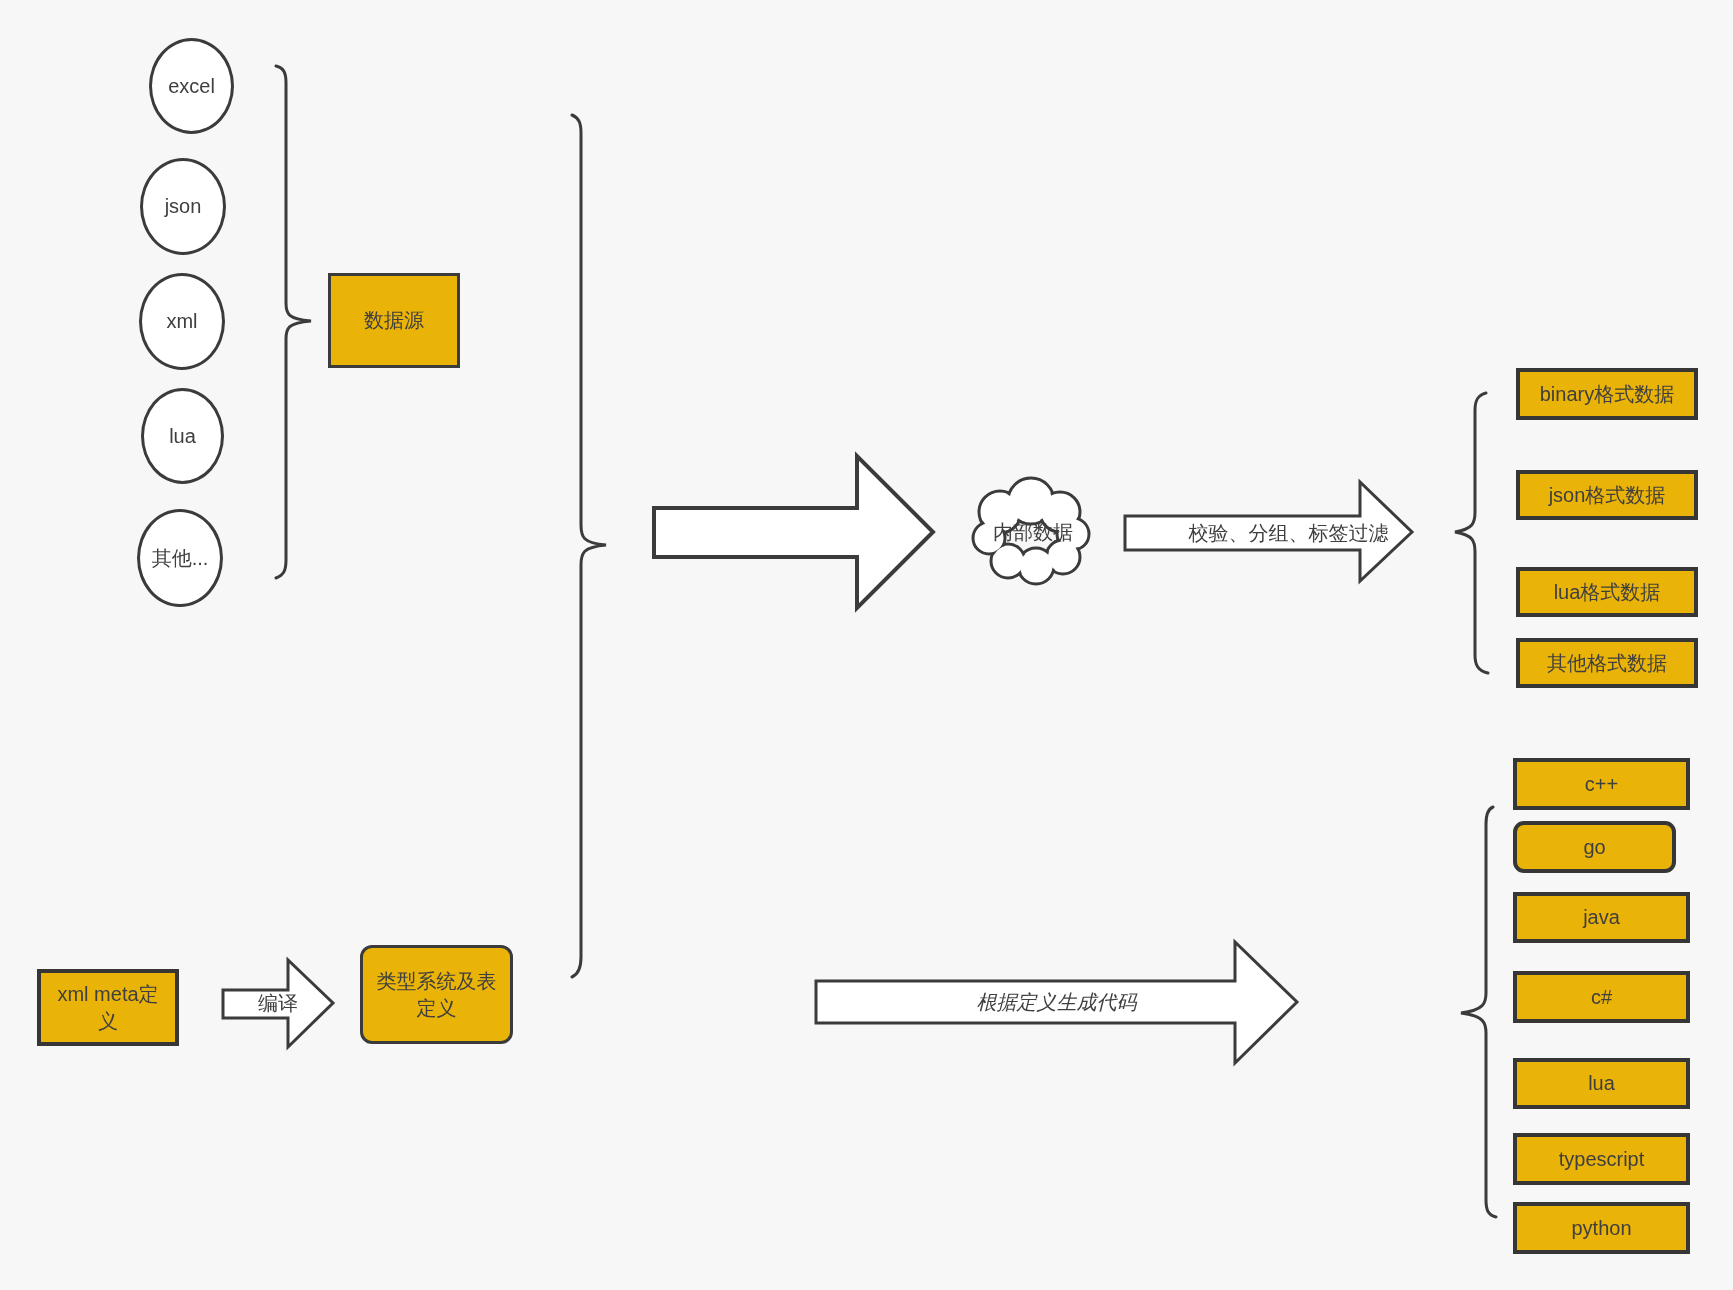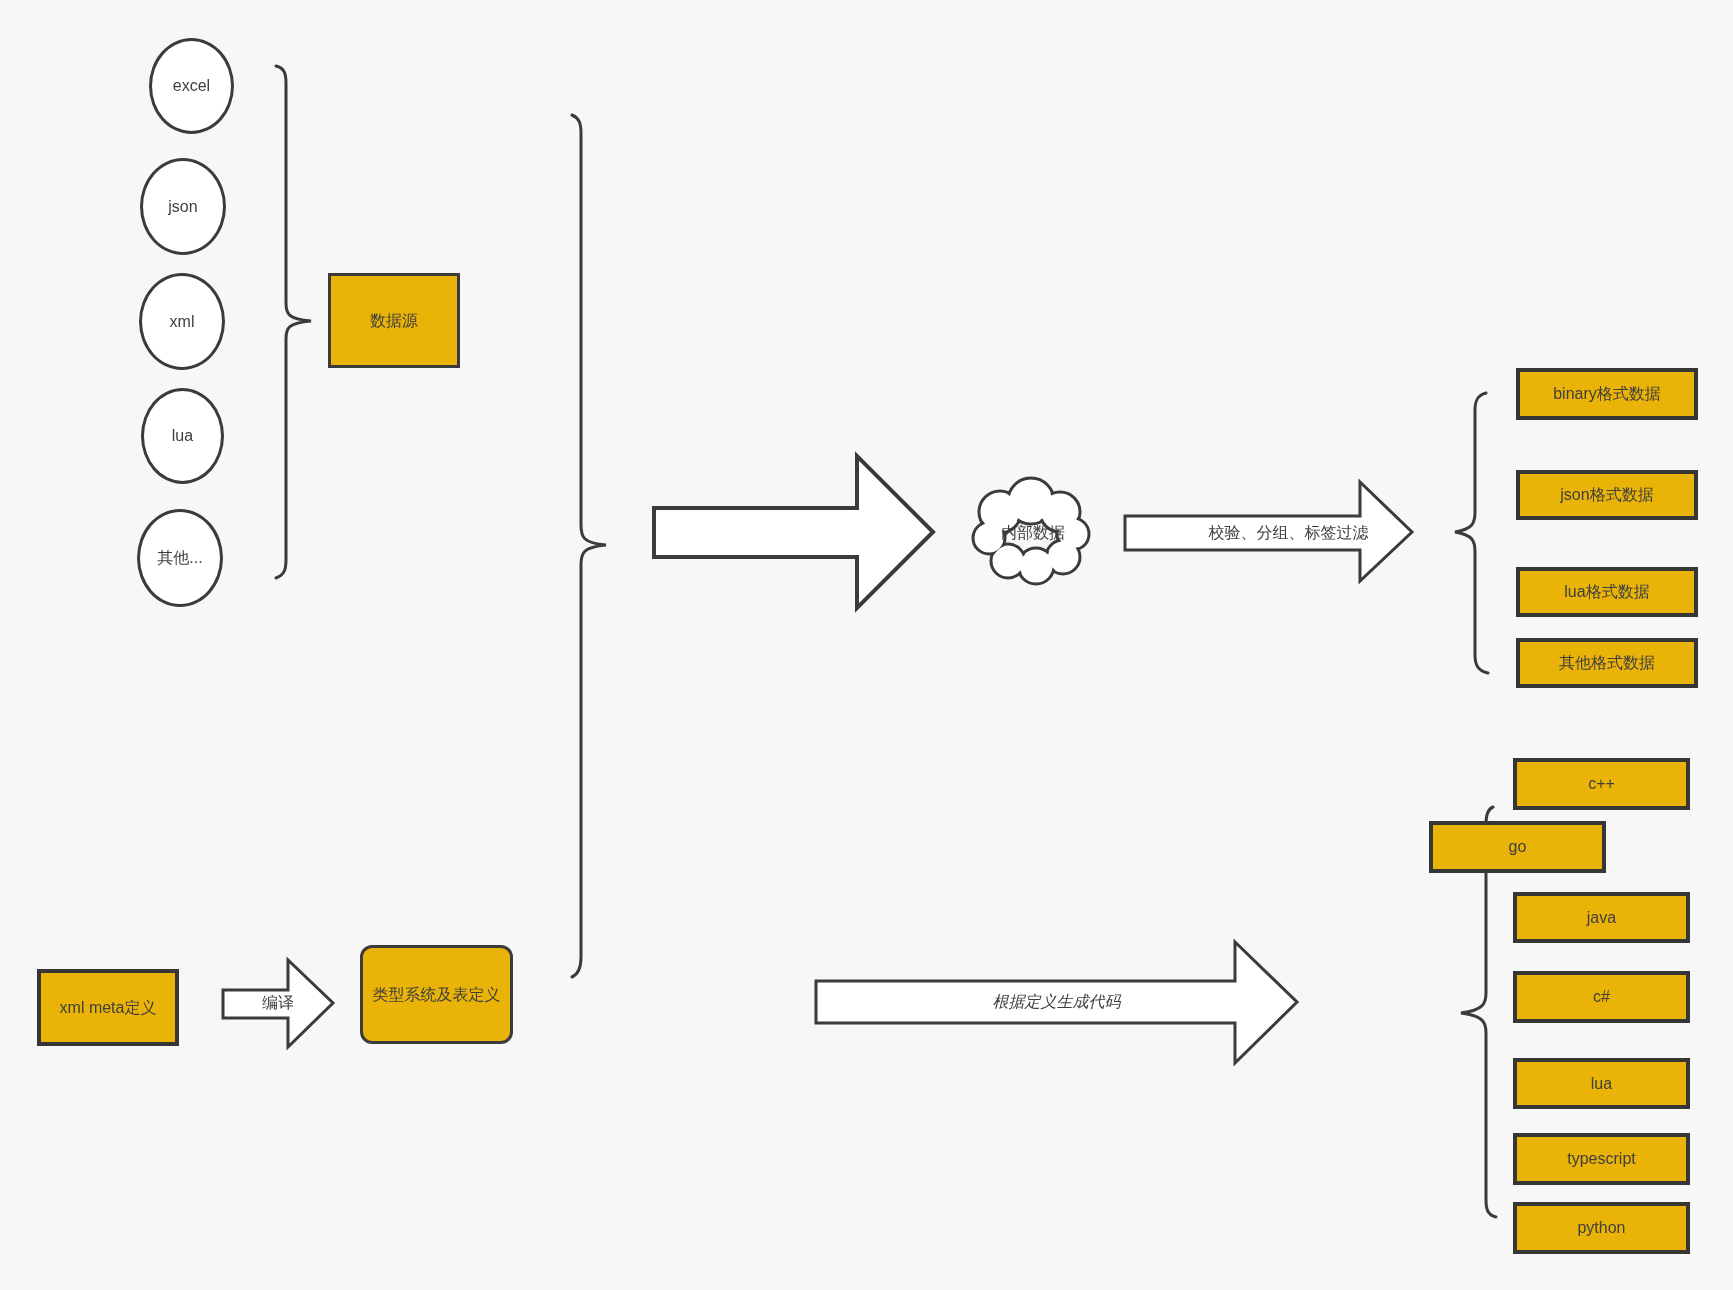--- a/index.html
+++ b/index.html
@@ -6,21 +6,21 @@
   body{
     width:1733px;height:1290px;background:#f7f7f7;
     font-family:"Liberation Sans","DejaVu Sans",sans-serif;
     color:#3f3f3f;
   }
   #canvas{position:relative;width:1733px;height:1290px;overflow:hidden;background:#f7f7f7;}
   svg.layer{position:absolute;left:0;top:0;}
   .shape,.lbl{
     position:absolute;box-sizing:border-box;
     display:flex;align-items:center;justify-content:center;
-    text-align:center;font-size:16px;line-height:1.35;color:#3f3f3f;
+    text-align:center;font-size:20px;line-height:1.35;color:#3f3f3f;
   }
   .ellipse{background:#ffffff;border:3px solid #3b3b3b;border-radius:50%;}
   .box{background:#eab308;border:3px solid #3b3b3b;}
   .box-thick{border-width:4px;border-color:#363636;}
   .rounded{border-radius:12px;}
   .lbl{background:transparent;}
 </style>
 </head>
 <body>
 
@@ -116,21 +116,21 @@
   <div class="shape box box-thick" style="left:37px;top:969px;width:142px;height:77px;padding:0 8px;">
     <span>xml meta定义</span>
   </div>
   <div class="shape box rounded" style="left:360px;top:945px;width:153px;height:99px;padding:0 9px;">
     <span>类型系统及表定义</span>
   </div>
 
   <div class="shape box box-thick" style="left:1513px;top:758px;width:177px;height:52px;">
     <span>c++</span>
   </div>
-  <div class="shape box box-thick" style="left:1429px;top:821px;width:177px;height:52px;">
+  <div class="shape box box-thick" style="left:1513px;top:821px;width:163px;height:52px;border-radius:11px;">
     <span>go</span>
   </div>
   <div class="shape box box-thick" style="left:1513px;top:892px;width:177px;height:51px;">
     <span>java</span>
   </div>
   <div class="shape box box-thick" style="left:1513px;top:971px;width:177px;height:52px;">
     <span>c#</span>
   </div>
   <div class="shape box box-thick" style="left:1513px;top:1058px;width:177px;height:51px;">
     <span>lua</span>

